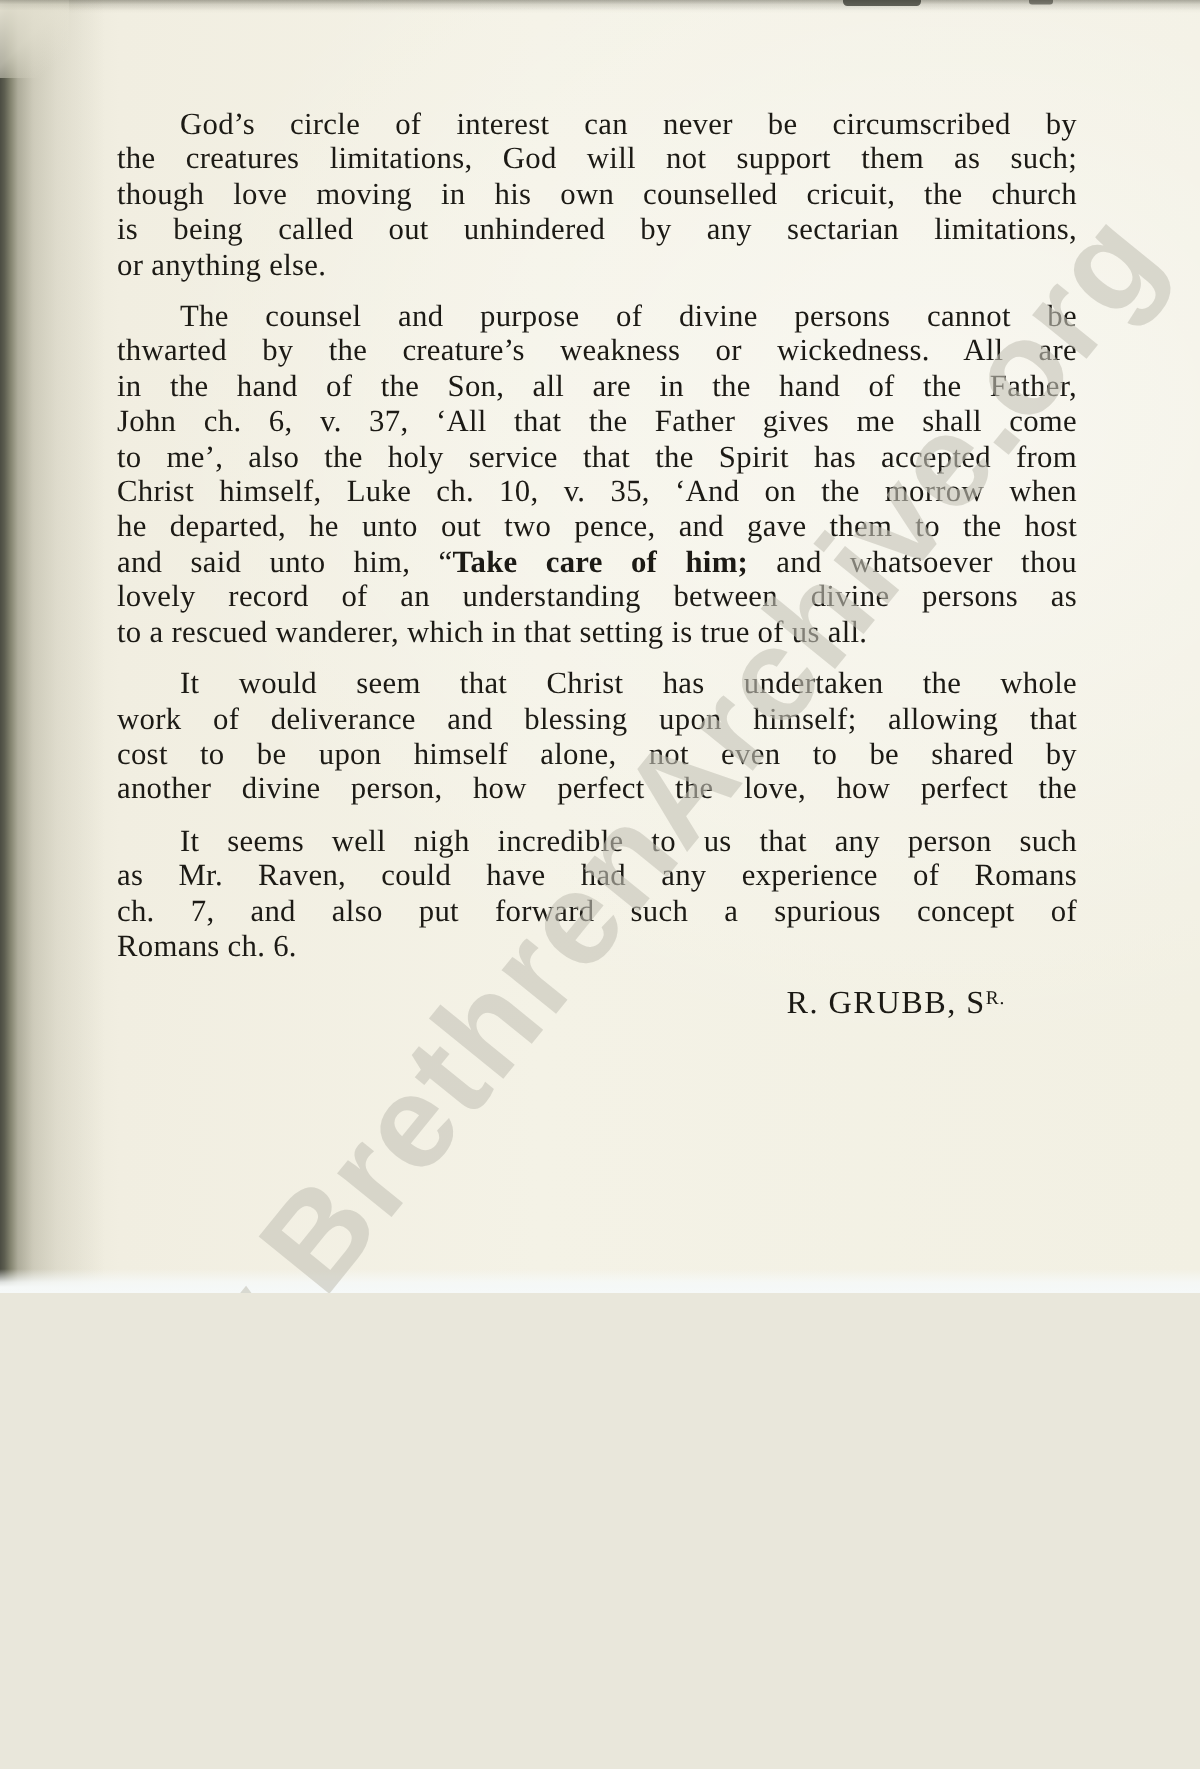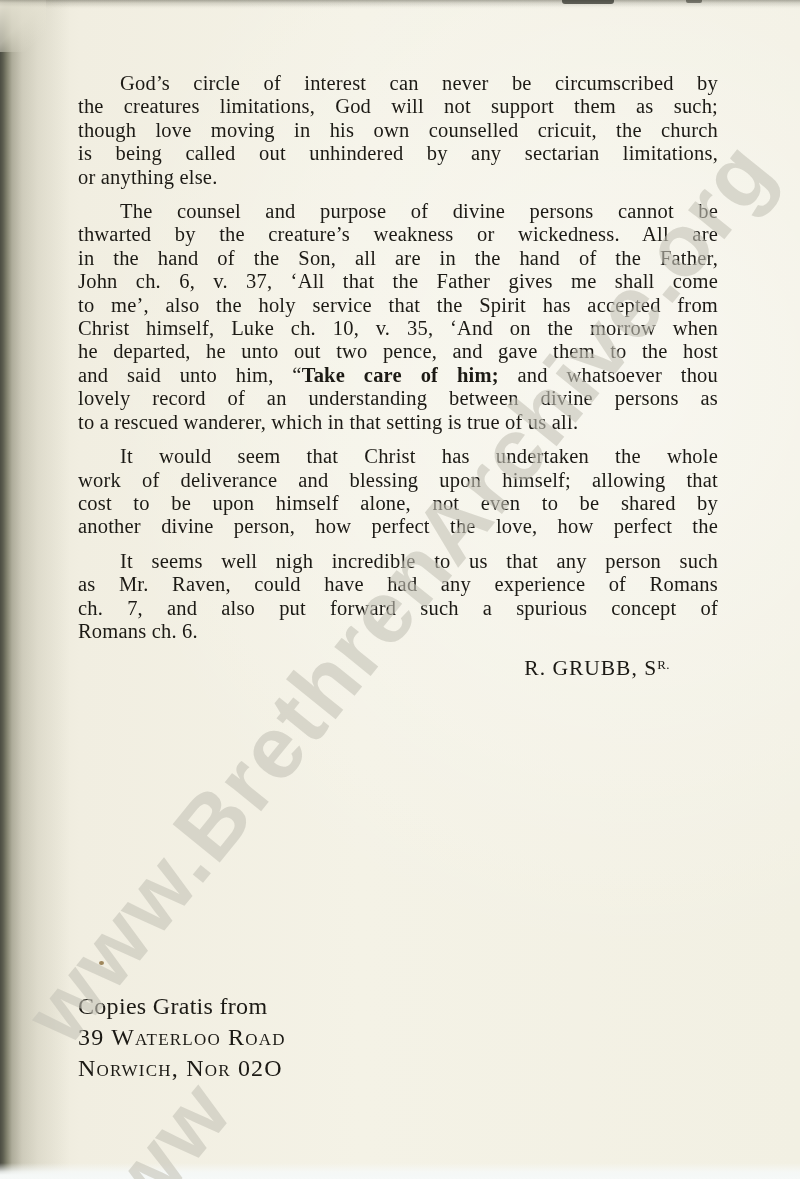--- a/index.html
+++ b/index.html
@@ -1,17 +1,17 @@
 <!DOCTYPE html>
 <html><head>
 <meta charset="utf-8">
 <style>
   html,body{margin:0;padding:0;width:800px;height:1179px;overflow:hidden;background:#e9e7db;}
   .page{
-    position:relative;width:800px;height:1179px;overflow:hidden;
+    position:relative;width:800px;height:862px;overflow:hidden;
     font-family:"Liberation Serif", serif;color:#1c1a15;
     background:
       radial-gradient(120% 90% at 78% 32%, rgba(255,255,255,0.45) 0%, rgba(255,255,255,0) 55%),
       linear-gradient(180deg, rgba(120,118,100,0.18) 0px, rgba(120,118,100,0) 9px),
       linear-gradient(90deg, #dcd9c8 0%, #eae7d8 3%, #f1eee1 10%, #f4f2e6 45%, #f2f0e3 100%);
   }
   .edge-left{
     position:absolute;left:0;top:0;width:70px;height:100%;z-index:3;pointer-events:none;
     background:linear-gradient(90deg,
       #4b4c42 0px, #5d5e50 3px, #83836f 7px, rgba(130,129,110,0.55) 12px,

